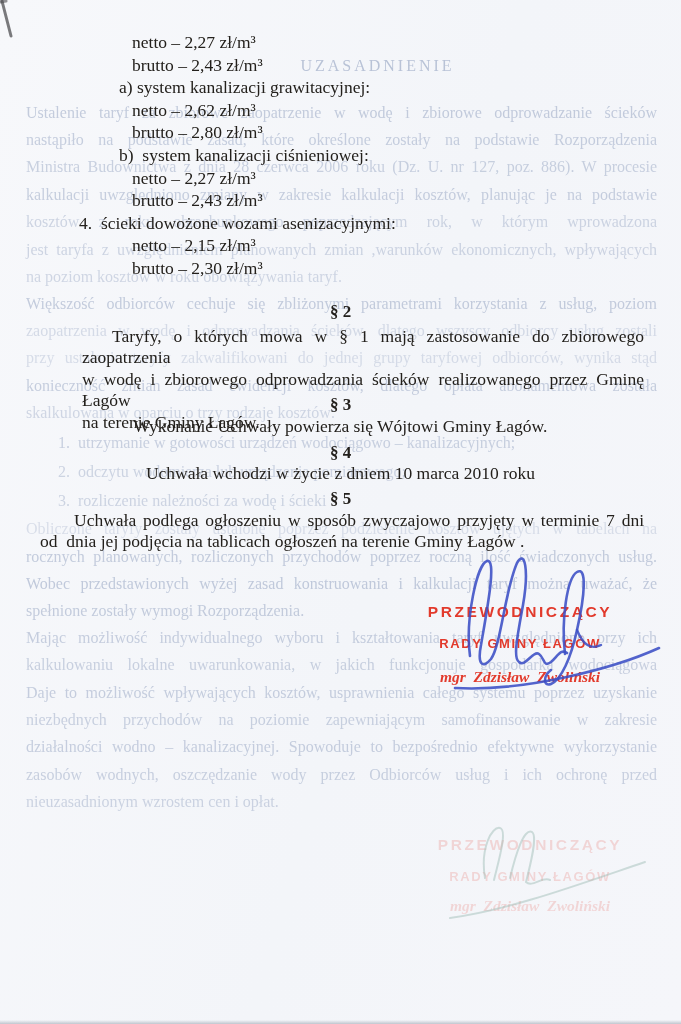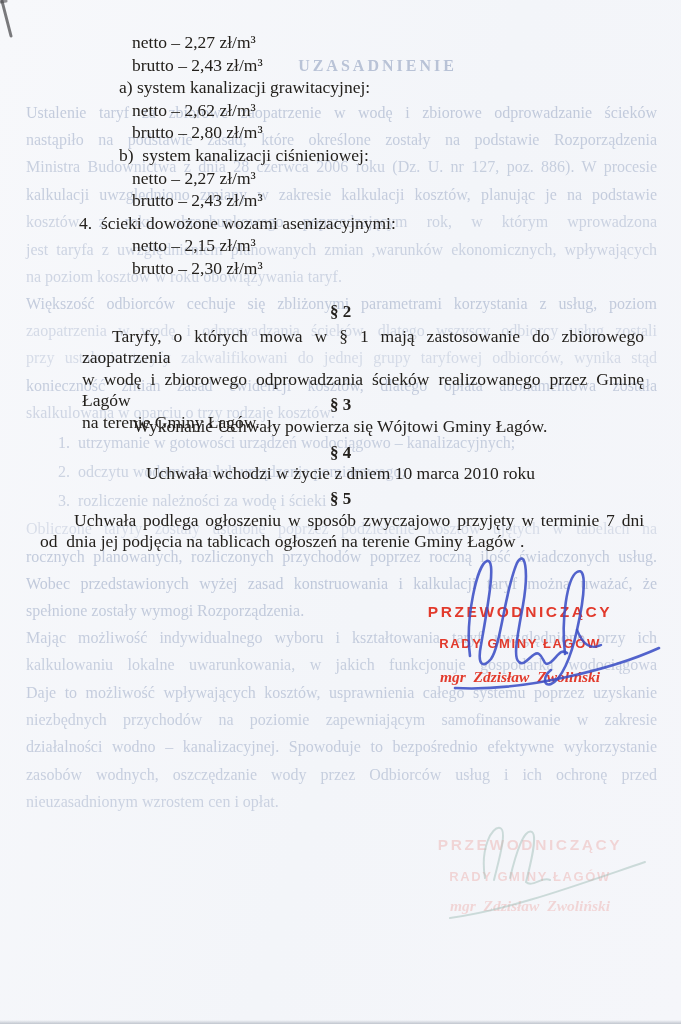--- a/index.html
+++ b/index.html
@@ -13,21 +13,21 @@
 
   
   .bleed{position:absolute;inset:0;z-index:1;filter:blur(0.35px);}
   .bleed-line{
     position:absolute;left:26px;right:24px;
     font-size:16px;line-height:18px;color:#7e90b4;
     white-space:pre-wrap;
   }
   .bstretch{text-align:justify;text-align-last:justify;}
   .btitle{left:100px;right:26px;text-align:right;text-align-last:center;
-          font-weight:bold;letter-spacing:3px;font-size:16px;}
+          font-weight:normal;letter-spacing:3px;font-size:16px;}
   .bindent{left:58px;}
 
   
   .mainlayer{position:absolute;inset:0;z-index:3;color:#23201c;}
   .tariff{position:absolute;top:31px;left:0;right:0;}
   .tline{font-size:17.5px;line-height:22.6px;white-space:pre-wrap;}
   .ind-a{padding-left:79px;}
   .ind-b{padding-left:119px;}
   .ind-c{padding-left:132px;}
 

